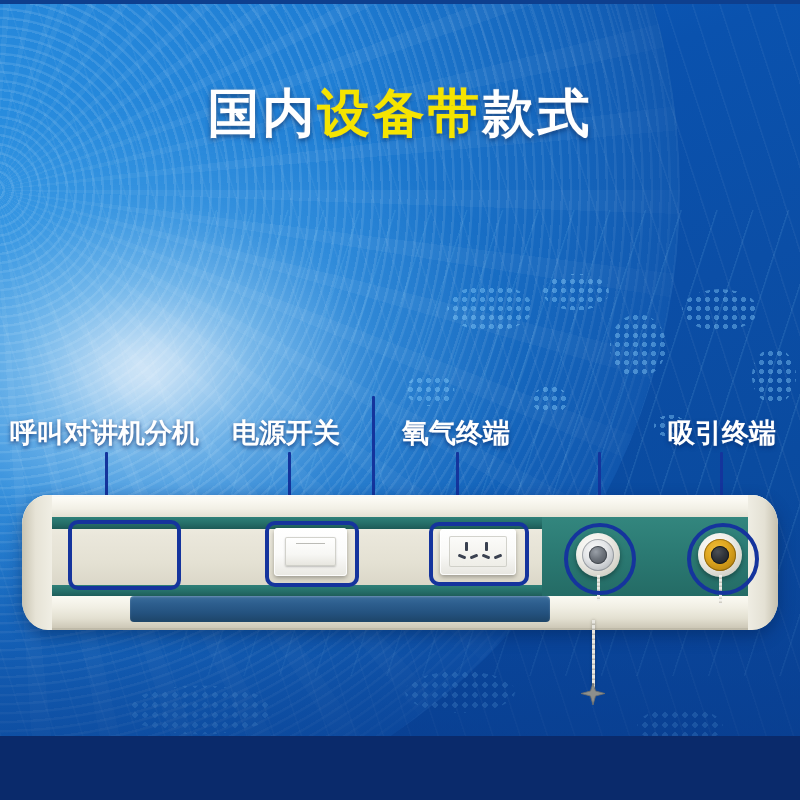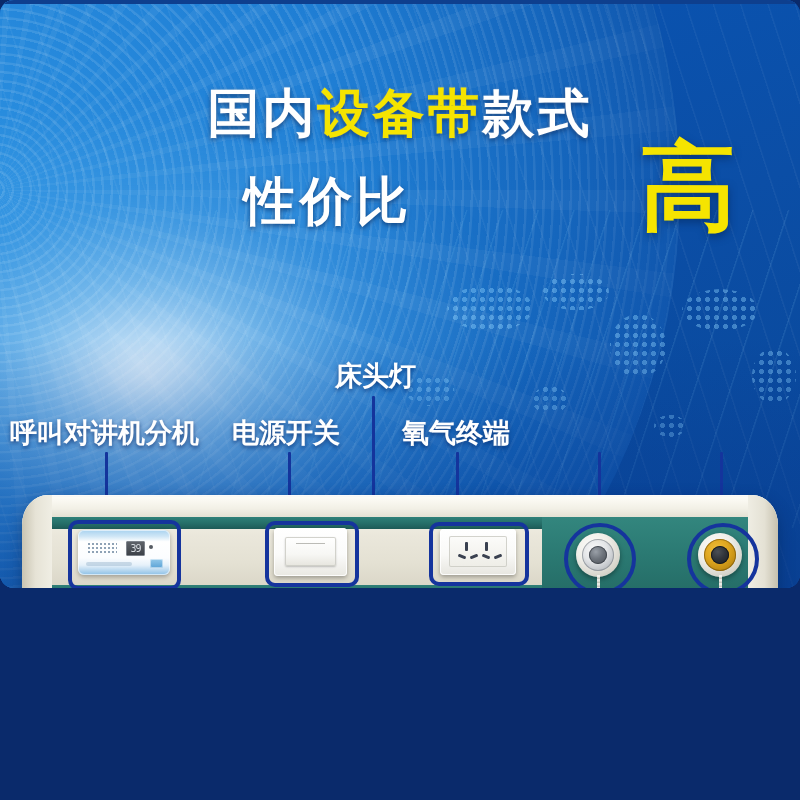--- a/index.html
+++ b/index.html
@@ -3,25 +3,24 @@
 <meta charset="utf-8">
 <style>
   html, body {
     margin: 0;
     padding: 0;
     background: #0a2a6b;
   }
   #stage {
     position: relative;
     width: 800px;
-    height: 588px;
+    height: 736px;
     overflow: hidden;
     font-family: "Liberation Sans", "DejaVu Sans", sans-serif;
     background: #0b56b8;
-    border-radius: 14px;
   }
 
   
   .bg-base {
     position: absolute; inset: 0;
     background:
       radial-gradient(circle at 8% 44%, rgba(255,255,255,0.55) 0%, rgba(190,235,255,0.30) 7%, rgba(120,200,250,0.10) 14%, rgba(0,0,0,0) 24%),
       linear-gradient(160deg, #0d63c4 0%, #0a52ae 28%, #0b4ea6 52%, #0a4ba0 72%, #0a4699 100%);
   }
   
@@ -422,56 +421,45 @@
   <div class="atmo-glow"></div>
   <div class="rays"></div>
   <div class="rays2"></div>
   <div class="dotmap"></div>
   <div class="dotmap2"></div>
   <div class="bottom-shade"></div>
   <div class="top-strip"></div>
 
   <div class="headline">
     <div class="headline-line1"><span>国内</span><span class="hl">设备带</span><span>款式</span></div>
-    <div class="headline-line2-wrap">
-      <div class="headline-line2">性价比</div>
-      <div class="headline-big">高</div>
-    </div>
   </div>
 
   <div class="callout" style="left:10px; top:415px;">呼叫对讲机分机</div>
   <div class="callout" style="left:232px; top:415px;">电源开关</div>
-  <div class="callout" style="left:335px; top:358px;">床头灯</div>
   <div class="callout" style="left:402px; top:415px;">氧气终端</div>
+  <div class="callout" style="left:668px; top:415px;">吸引终端</div>
 
   <div class="leader" style="left:105px; top:452px; height:78px;"></div>
   <div class="leader" style="left:288px; top:452px; height:78px;"></div>
   <div class="leader" style="left:372px; top:396px; height:215px;"></div>
   <div class="leader" style="left:456px; top:452px; height:78px;"></div>
   <div class="leader" style="left:598px; top:452px; height:78px;"></div>
   <div class="leader" style="left:720px; top:452px; height:78px;"></div>
 
   <div class="panel">
     <div class="panel-body">
       <div class="rail-top"></div>
       <div class="stripe-top"></div>
       <div class="stripe-bottom"></div>
       <div class="teal-face"></div>
       <div class="rail-bottom"></div>
       <div class="valance"></div>
       <div class="endcap-l"></div>
       <div class="endcap-r"></div>
 
-      <div class="intercom">
-        <div class="ic-grille"></div>
-        <div class="ic-lcd">39</div>
-        <div class="ic-dot"></div>
-        <div class="ic-slot"></div>
-        <div class="ic-btn"></div>
-      </div>
 
       <div class="switch">
         <div class="switch-rocker">
           <div class="switch-line"></div>
         </div>
       </div>
 
       <div class="socket">
         <div class="socket-face">
           <div class="pin" style="left:16px; top:6px; width:3px; height:9px;"></div>

